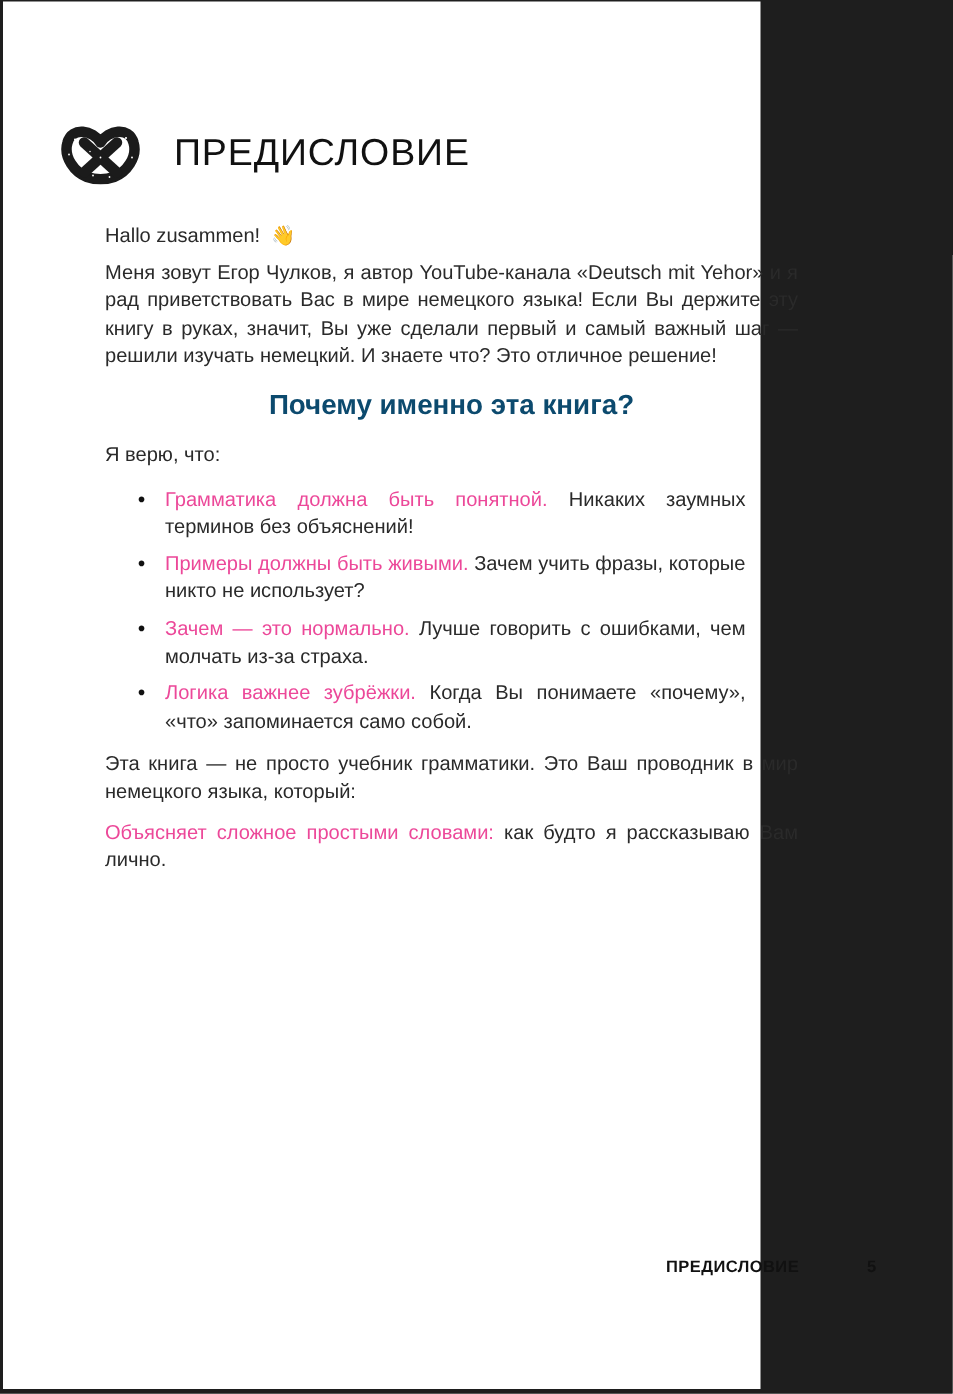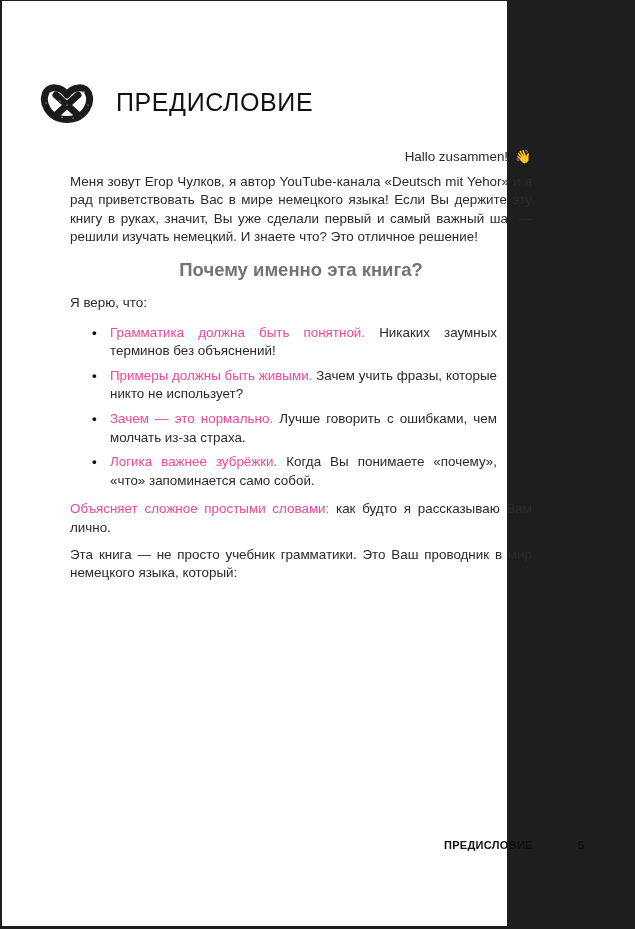--- a/index.html
+++ b/index.html
@@ -16,25 +16,25 @@
   .pretzel { width: 54px; height: 42px; display: block; }
   .chapter-title {
     margin-left: 22px; font-size: 25px; font-weight: 400; letter-spacing: 0.6px;
     color: #111; line-height: 42px;
   }
   .content {
     position: absolute; left: 68px; top: 147px; width: 462px;
     font-size: 13.4px; line-height: 18.6px; color: #2a2a2a;
   }
   .content p { margin: 0 0 8px 0; text-align: justify; }
-  .content p.greet { margin-bottom: 6px; text-align: right; margin-left: 32px; }
+  .content p.greet { margin-bottom: 6px; text-align: left; }
   .wave { display: inline-block; margin-left: 4px; font-size: 13px; }
   .content h2 {
     margin: 18px 0 12px 0; text-align: center; font-size: 18.5px; font-weight: 700;
-    color: #737373; line-height: 24px;
+    color: #0c4a6e; line-height: 24px;
   }
   .content h2.first { margin-top: 11px; }
   ul.bullets { list-style: none; margin: 6px 0 10px 0; padding: 0 0 0 22px; width: 405px; }
   ul.bullets li { position: relative; padding-left: 18px; margin-bottom: 6px; text-align: justify; }
   ul.bullets li .dot { position: absolute; left: 0; top: 0; font-weight: 700; color: #111; }
   b { color: #ec4899; font-weight: 400; }
   .footer {
     position: absolute; top: 838px; left: 0; width: 630px; font-size: 11px;
     font-weight: 700; color: #111; letter-spacing: 0.3px;
   }
@@ -93,24 +93,24 @@
         <b>Зачем — это нормально.</b>
         <span>Лучше говорить с ошибками, чем молчать из-за страха.</span>
       </li>
       <li>
         <span class="dot">•</span>
         <b>Логика важнее зубрёжки.</b>
         <span>Когда Вы понимаете «почему», «что» запоминается само собой.</span>
       </li>
     </ul>
 
+    <p>Эта книга — не просто учебник грамматики. Это Ваш проводник в мир немецкого языка, который:</p>
     <p>
       <b>Объясняет сложное простыми словами:</b>
       <span>как будто я рассказываю Вам лично.</span>
     </p>
-    <p>Эта книга — не просто учебник грамматики. Это Ваш проводник в мир немецкого языка, который:</p>
   </div>
 
   <div class="footer">
     <span class="running-head">ПРЕДИСЛОВИЕ</span>
     <span class="page-num">5</span>
   </div>
 </div>
 
 </body></html>

